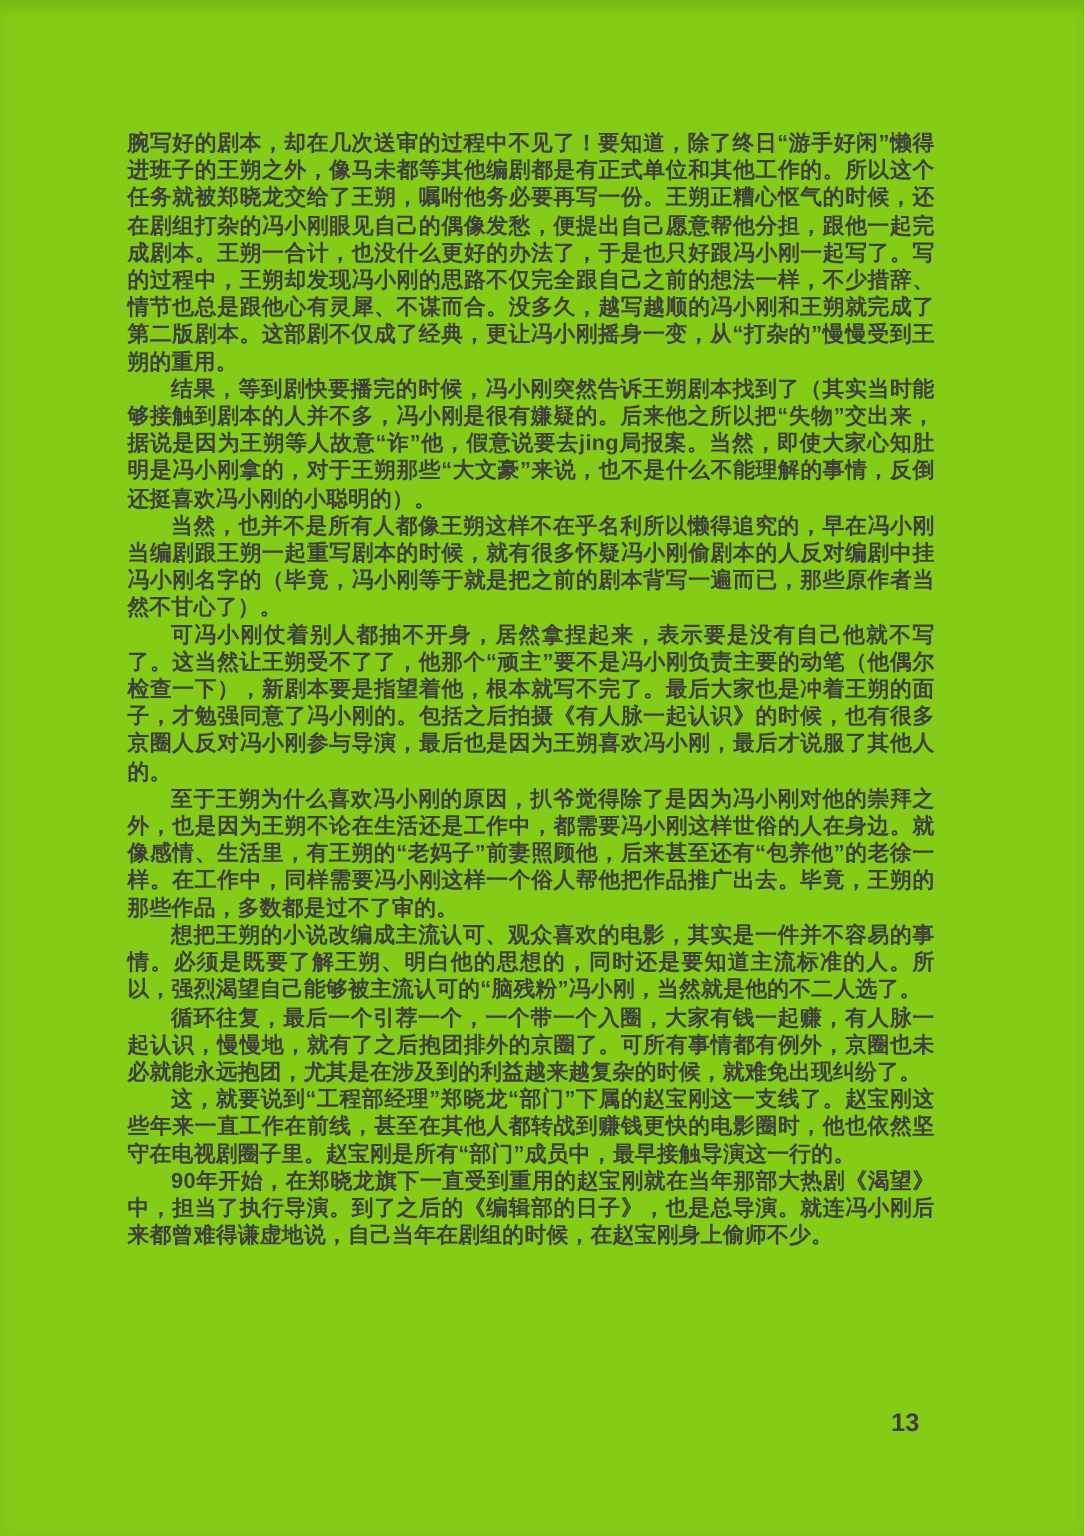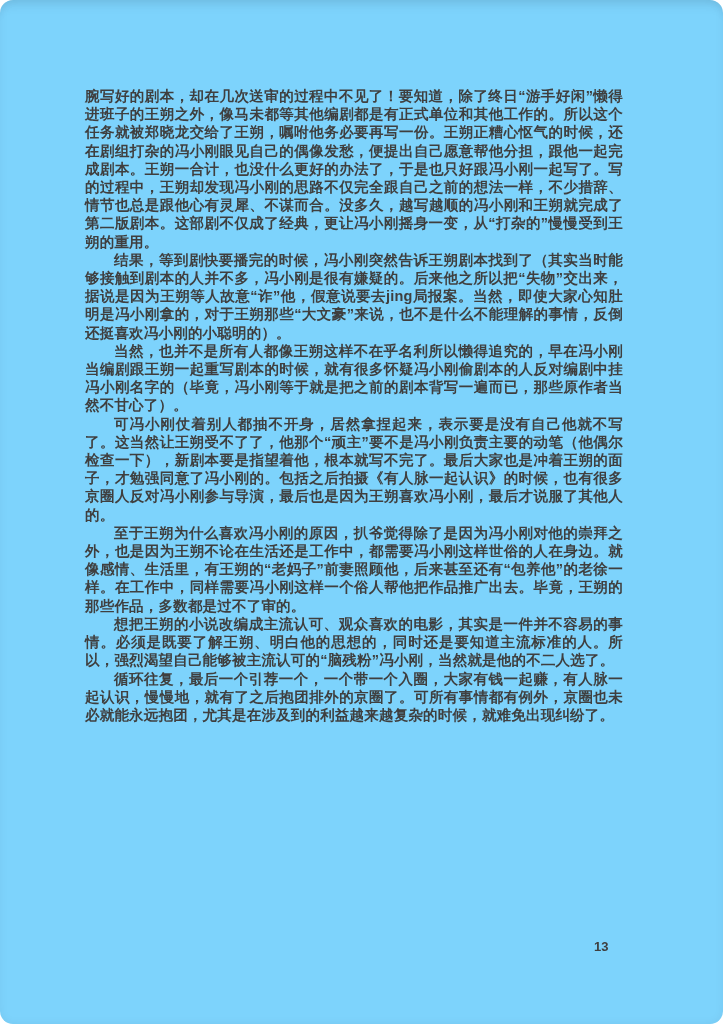--- a/index.html
+++ b/index.html
@@ -4,25 +4,24 @@
 <style>
   html, body {
     margin: 0;
     padding: 0;
     background: #ffffff;
   }
   .page {
     position: relative;
     width: 723px;
     height: 1024px;
-    background: #7dd3fc;
+    background: #84cc16;
     overflow: hidden;
     font-family: "Liberation Sans", sans-serif;
     box-shadow: inset 0 0 10px rgba(0,0,0,0.05), inset 0 16px 12px -12px rgba(0,0,0,0.09);
-    border-radius: 13px;
   }
   .article-body {
     position: absolute;
     left: 85px;
     top: 87px;
     width: 538px;
     color: #3f3f3f;
     font-size: 14.5px;
     line-height: 18.2px;
     font-weight: 600;
@@ -36,31 +35,33 @@
   }
   .article-body p.para.indent {
     text-indent: 2em;
   }
   .page-number {
     position: absolute;
     left: 594px;
     top: 939px;
     width: 30px;
     color: #3f3f3f;
-    font-size: 13px;
+    font-size: 17px;
     font-weight: 600;
   }
 </style>
 </head>
 <body>
 
 <div class="page">
   <div class="article-body">
       <p class="para">腕写好的剧本，却在几次送审的过程中不见了！要知道，除了终日“游手好闲”懒得进班子的王朔之外，像马未都等其他编剧都是有正式单位和其他工作的。所以这个任务就被郑晓龙交给了王朔，嘱咐他务必要再写一份。王朔正糟心怄气的时候，还在剧组打杂的冯小刚眼见自己的偶像发愁，便提出自己愿意帮他分担，跟他一起完成剧本。王朔一合计，也没什么更好的办法了，于是也只好跟冯小刚一起写了。写的过程中，王朔却发现冯小刚的思路不仅完全跟自己之前的想法一样，不少措辞、情节也总是跟他心有灵犀、不谋而合。没多久，越写越顺的冯小刚和王朔就完成了第二版剧本。这部剧不仅成了经典，更让冯小刚摇身一变，从“打杂的”慢慢受到王朔的重用。</p>
       <p class="para indent">结果，等到剧快要播完的时候，冯小刚突然告诉王朔剧本找到了（其实当时能够接触到剧本的人并不多，冯小刚是很有嫌疑的。后来他之所以把“失物”交出来，据说是因为王朔等人故意“诈”他，假意说要去jing局报案。当然，即使大家心知肚明是冯小刚拿的，对于王朔那些“大文豪”来说，也不是什么不能理解的事情，反倒还挺喜欢冯小刚的小聪明的）。</p>
       <p class="para indent">当然，也并不是所有人都像王朔这样不在乎名利所以懒得追究的，早在冯小刚当编剧跟王朔一起重写剧本的时候，就有很多怀疑冯小刚偷剧本的人反对编剧中挂冯小刚名字的（毕竟，冯小刚等于就是把之前的剧本背写一遍而已，那些原作者当然不甘心了）。</p>
       <p class="para indent">可冯小刚仗着别人都抽不开身，居然拿捏起来，表示要是没有自己他就不写了。这当然让王朔受不了了，他那个“顽主”要不是冯小刚负责主要的动笔（他偶尔检查一下），新剧本要是指望着他，根本就写不完了。最后大家也是冲着王朔的面子，才勉强同意了冯小刚的。包括之后拍摄《有人脉一起认识》的时候，也有很多京圈人反对冯小刚参与导演，最后也是因为王朔喜欢冯小刚，最后才说服了其他人的。</p>
       <p class="para indent">至于王朔为什么喜欢冯小刚的原因，扒爷觉得除了是因为冯小刚对他的崇拜之外，也是因为王朔不论在生活还是工作中，都需要冯小刚这样世俗的人在身边。就像感情、生活里，有王朔的“老妈子”前妻照顾他，后来甚至还有“包养他”的老徐一样。在工作中，同样需要冯小刚这样一个俗人帮他把作品推广出去。毕竟，王朔的那些作品，多数都是过不了审的。</p>
       <p class="para indent">想把王朔的小说改编成主流认可、观众喜欢的电影，其实是一件并不容易的事情。必须是既要了解王朔、明白他的思想的，同时还是要知道主流标准的人。所以，强烈渴望自己能够被主流认可的“脑残粉”冯小刚，当然就是他的不二人选了。</p>
       <p class="para indent">循环往复，最后一个引荐一个，一个带一个入圈，大家有钱一起赚，有人脉一起认识，慢慢地，就有了之后抱团排外的京圈了。可所有事情都有例外，京圈也未必就能永远抱团，尤其是在涉及到的利益越来越复杂的时候，就难免出现纠纷了。</p>
+      <p class="para indent">这，就要说到“工程部经理”郑晓龙“部门”下属的赵宝刚这一支线了。赵宝刚这些年来一直工作在前线，甚至在其他人都转战到赚钱更快的电影圈时，他也依然坚守在电视剧圈子里。赵宝刚是所有“部门”成员中，最早接触导演这一行的。</p>
+      <p class="para indent">90年开始，在郑晓龙旗下一直受到重用的赵宝刚就在当年那部大热剧《渴望》中，担当了执行导演。到了之后的《编辑部的日子》，也是总导演。就连冯小刚后来都曾难得谦虚地说，自己当年在剧组的时候，在赵宝刚身上偷师不少。</p>
     </div>
   <div class="page-number">13</div>
 </div>
 
 </body></html>

